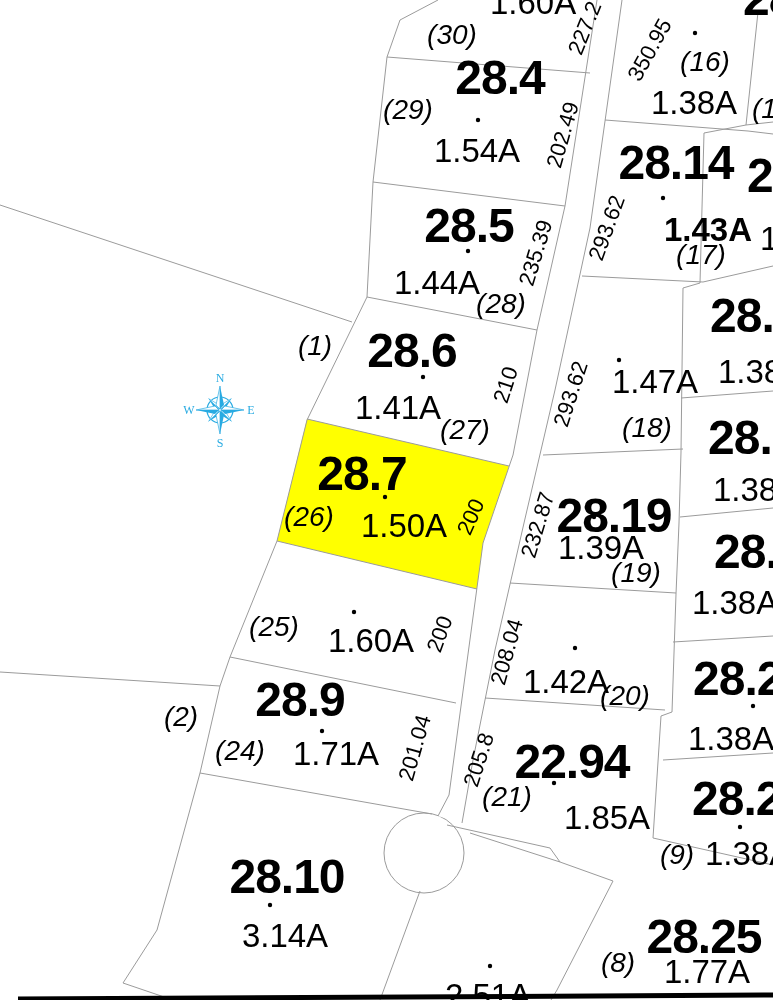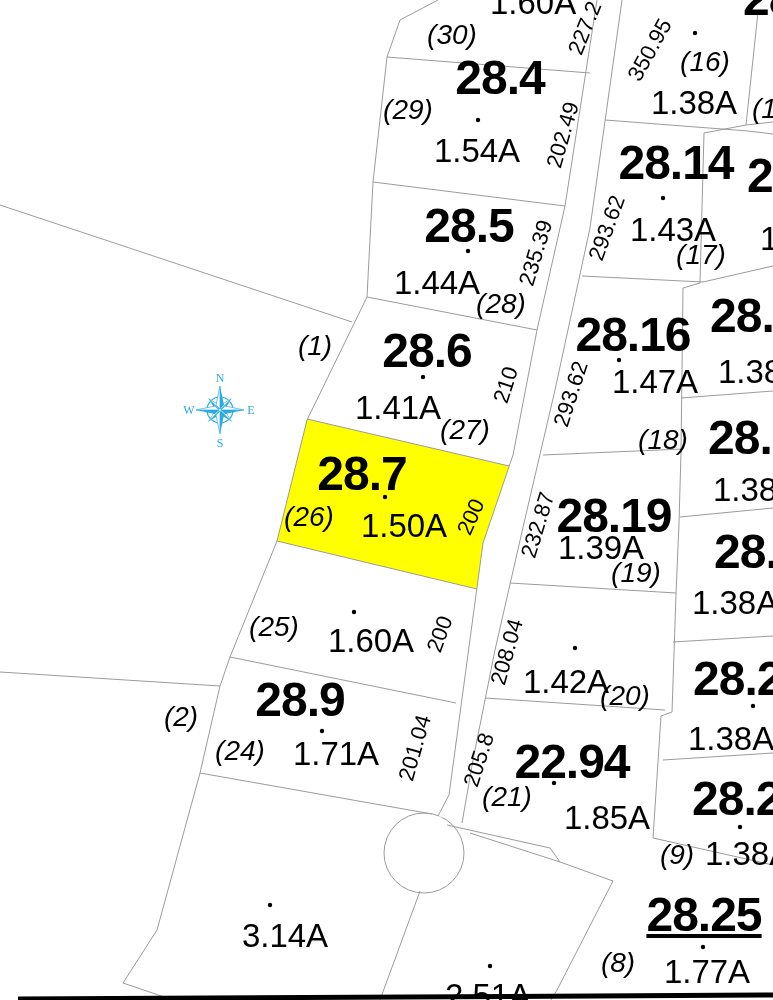--- a/index.html
+++ b/index.html
@@ -117,62 +117,62 @@
   <div class="lbl lot" style="left:452px;top:35px;">(30)</div>
 
   <div class="lbl num" style="left:500px;top:78px;">28.4</div>
   <div class="lbl acre" style="left:477px;top:150px;">1.54A</div>
   <div class="lbl lot" style="left:408px;top:110px;">(29)</div>
 
   <div class="lbl num" style="left:469px;top:226px;text-align:center;">28.5</div>
   <div class="lbl acre" style="left:437px;top:282px;">1.44A</div>
   <div class="lbl lot" style="left:501px;top:304px;">(28)</div>
 
-  <div class="lbl num" style="left:427px;top:351px;">28.6</div>
+  <div class="lbl num" style="left:412px;top:351px;">28.6</div>
   <div class="lbl acre" style="left:398px;top:407px;">1.41A</div>
   <div class="lbl lot" style="left:465px;top:430px;">(27)</div>
 
   <div class="lbl num" style="left:362px;top:474px;">28.7</div>
   <div class="lbl acre" style="left:404px;top:525px;">1.50A</div>
   <div class="lbl lot" style="left:309px;top:517px;">(26)</div>
 
   <div class="lbl acre" style="left:371px;top:640px;">1.60A</div>
   <div class="lbl lot" style="left:274px;top:627px;">(25)</div>
 
   <div class="lbl num" style="left:300px;top:700px;">28.9</div>
   <div class="lbl acre" style="left:336px;top:753px;">1.71A</div>
   <div class="lbl lot" style="left:240px;top:751px;">(24)</div>
 
+  <div class="lbl num" style="left:287px;top:877px;">28.10</div>
   <div class="lbl acre" style="left:285px;top:935px;">3.14A</div>
 
   <div class="lbl acre" style="left:488px;top:995px;">2.51A</div>
 
   <div class="lbl acre" style="left:694px;top:102px;">1.38A</div>
   <div class="lbl lot" style="left:705px;top:62px;">(16)</div>
 
   <div class="lbl num" style="left:676px;top:163px;">28.14</div>
-  <div class="lbl acre" style="left:673px;top:229px;">1.43A</div>
+  <div class="lbl acre" style="left:708px;top:229px;font-weight:bold;">1.43A</div>
   <div class="lbl lot" style="left:701px;top:255px;">(17)</div>
 
-  <div class="lbl num" style="left:633px;top:335px;">28.16</div>
   <div class="lbl acre" style="left:637px;top:381px;margin-left:18px;">1.47A</div>
-  <div class="lbl lot" style="left:647px;top:440px;margin-left:16px;">(18)</div>
+  <div class="lbl lot" style="left:647px;top:428px;">(18)</div>
 
   <div class="lbl num" style="left:614px;top:516px;">28.19</div>
   <div class="lbl acre" style="left:601px;top:547px;">1.39A</div>
   <div class="lbl lot" style="left:636px;top:573px;">(19)</div>
 
   <div class="lbl acre" style="left:566px;top:681px;">1.42A</div>
   <div class="lbl lot" style="left:625px;top:696px;">(20)</div>
 
   <div class="lbl num" style="left:572px;top:762px;">22.94</div>
   <div class="lbl acre" style="left:607px;top:817px;">1.85A</div>
   <div class="lbl lot" style="left:507px;top:797px;">(21)</div>
 
-  <div class="lbl num" style="left:704px;top:915px;text-decoration:underline;">28.25</div>
+  <div class="lbl num" style="left:704px;top:937px;">28.25</div>
   <div class="lbl acre" style="left:707px;top:971px;">1.77A</div>
   <div class="lbl lot" style="left:618px;top:963px;">(8)</div>
 
   <div class="lbl num edge anch" style="left:743px;top:-25px;">28.12</div>
   <div class="lbl lot anch" style="left:752px;top:95px;transform:none;">(1</div>
   <div class="lbl num edge anch" style="left:747px;top:152px;">2</div>
   <div class="lbl acre anch" style="left:760px;top:222px;transform:none;">1</div>
   <div class="lbl num edge anch" style="left:710px;top:292px;">28.</div>
   <div class="lbl acre anch" style="left:718px;top:355px;transform:none;">1.38</div>
   <div class="lbl num edge anch" style="left:708px;top:414px;">28.</div>

